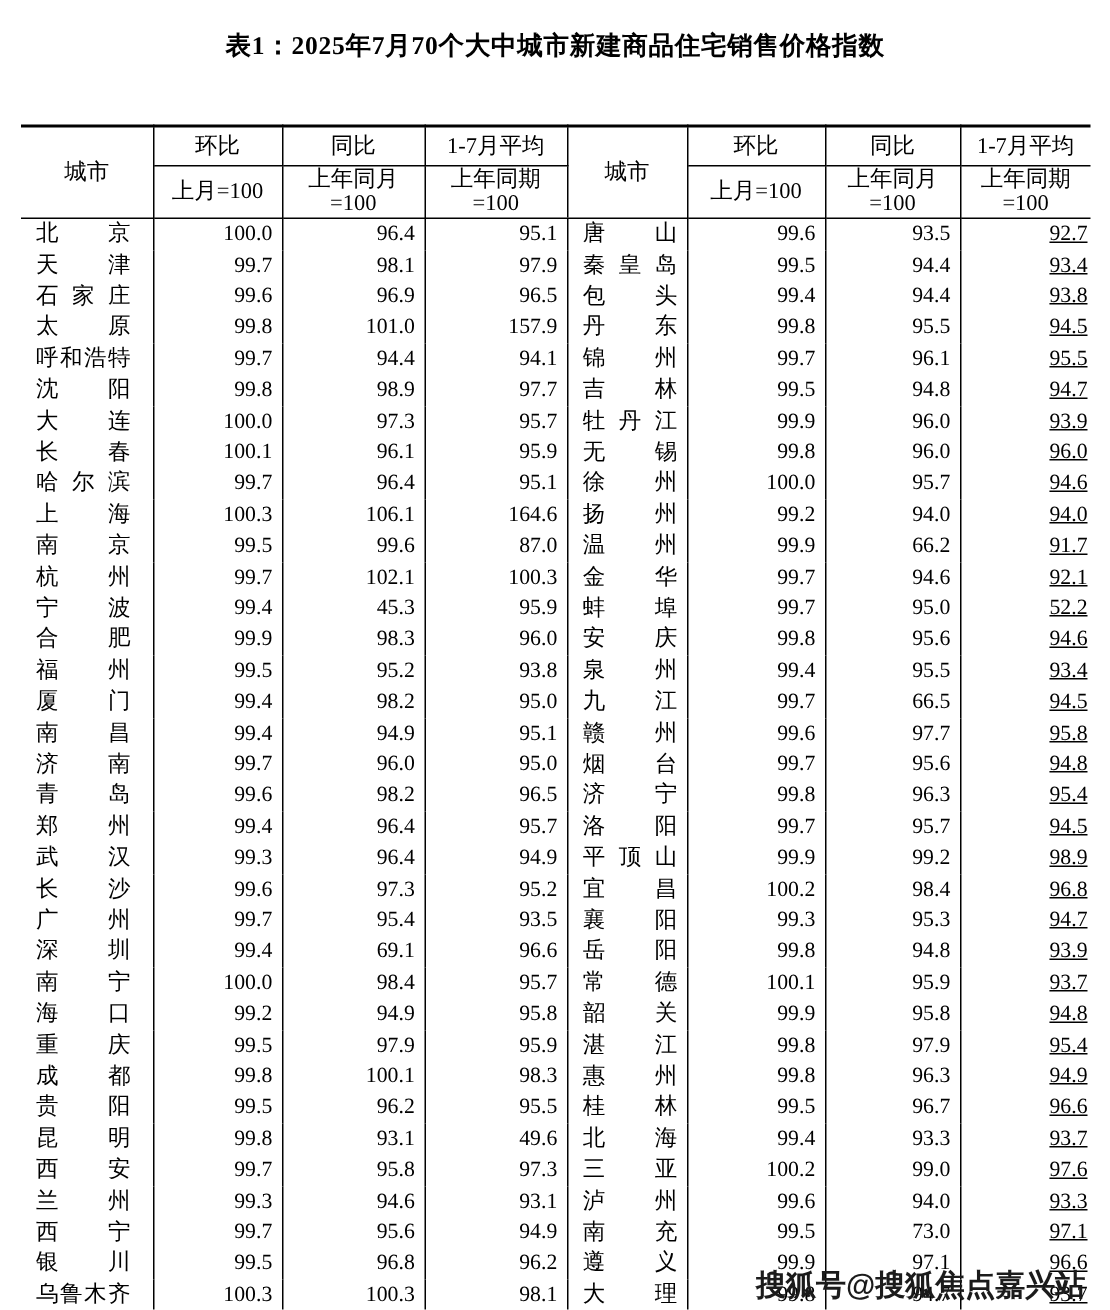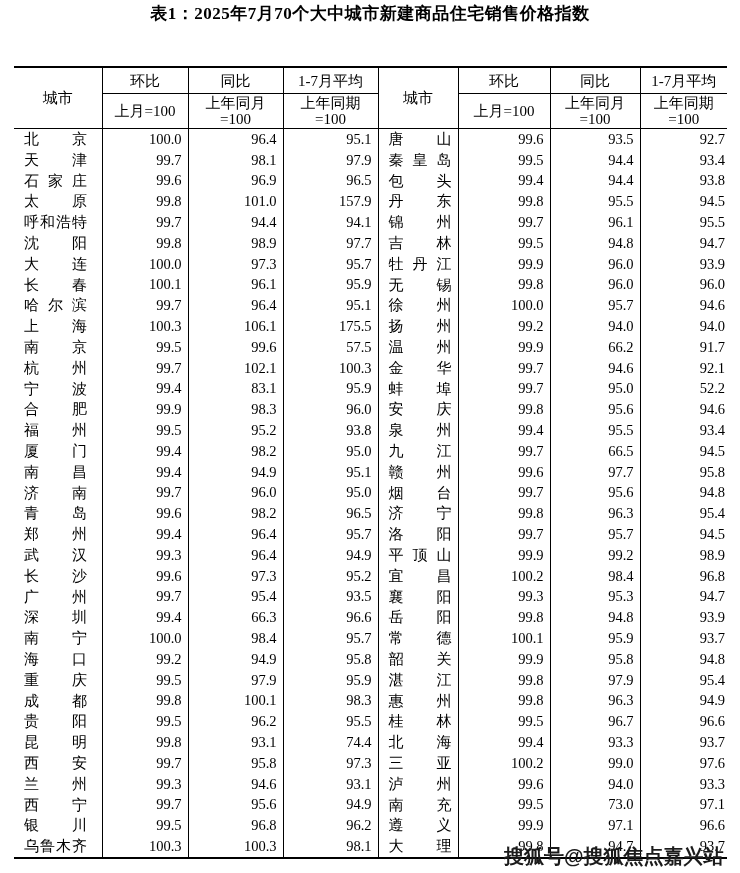--- a/index.html
+++ b/index.html
@@ -7,21 +7,21 @@
     width: 740px;
     height: 873px;
     background: #ffffff;
     color: #000000;
     font-family: "Liberation Serif", "DejaVu Serif", serif;
     position: relative;
     overflow: hidden;
   }
   .page-title {
     margin: 0;
-    padding-top: 2px;
+    padding-top: 19px;
     text-align: center;
     font-size: 17px;
     font-weight: bold;
     letter-spacing: 0.5px;
     font-family: "Liberation Serif", "DejaVu Serif", serif;
   }
   table.index-table {
     border-collapse: collapse;
     table-layout: fixed;
     margin-left: 14px;
@@ -67,21 +67,21 @@
     text-align: justify;
     text-align-last: justify;
     line-height: 20.8px;
   }
   td.num {
     font-size: 14.5px;
     text-align: right;
     padding-right: 6px;
     font-family: "Liberation Serif", "DejaVu Serif", serif;
   }
-  td.num.flush { padding-right: 2px; }
+  td.num.flush { padding-right: 2px; text-decoration: underline; }
 
   .watermark {
     position: absolute;
     left: 504px;
     top: 843px;
     font-size: 20px;
     font-weight: bold;
     color: #1b1b1b;
     font-family: Liberation Sans, sans-serif;
     white-space: nowrap;
@@ -217,50 +217,50 @@
       <td class="num bR">95.1</td>
       <td class="city bR"><span class="city-name">徐州</span></td>
       <td class="num bR">100.0</td>
       <td class="num bR">95.7</td>
       <td class="num flush">94.6</td>
     </tr>
         <tr>
       <td class="city bR"><span class="city-name">上海</span></td>
       <td class="num bR">100.3</td>
       <td class="num bR">106.1</td>
-      <td class="num bR">175.5</td>
+      <td class="num bR">164.6</td>
       <td class="city bR"><span class="city-name">扬州</span></td>
       <td class="num bR">99.2</td>
       <td class="num bR">94.0</td>
       <td class="num flush">94.0</td>
     </tr>
         <tr>
       <td class="city bR"><span class="city-name">南京</span></td>
       <td class="num bR">99.5</td>
       <td class="num bR">99.6</td>
-      <td class="num bR">57.5</td>
+      <td class="num bR">87.0</td>
       <td class="city bR"><span class="city-name">温州</span></td>
       <td class="num bR">99.9</td>
       <td class="num bR">66.2</td>
       <td class="num flush">91.7</td>
     </tr>
         <tr>
       <td class="city bR"><span class="city-name">杭州</span></td>
       <td class="num bR">99.7</td>
       <td class="num bR">102.1</td>
       <td class="num bR">100.3</td>
       <td class="city bR"><span class="city-name">金华</span></td>
       <td class="num bR">99.7</td>
       <td class="num bR">94.6</td>
       <td class="num flush">92.1</td>
     </tr>
         <tr>
       <td class="city bR"><span class="city-name">宁波</span></td>
       <td class="num bR">99.4</td>
-      <td class="num bR">83.1</td>
+      <td class="num bR">45.3</td>
       <td class="num bR">95.9</td>
       <td class="city bR"><span class="city-name">蚌埠</span></td>
       <td class="num bR">99.7</td>
       <td class="num bR">95.0</td>
       <td class="num flush">52.2</td>
     </tr>
         <tr>
       <td class="city bR"><span class="city-name">合肥</span></td>
       <td class="num bR">99.9</td>
       <td class="num bR">98.3</td>
@@ -356,21 +356,21 @@
       <td class="num bR">95.4</td>
       <td class="num bR">93.5</td>
       <td class="city bR"><span class="city-name">襄阳</span></td>
       <td class="num bR">99.3</td>
       <td class="num bR">95.3</td>
       <td class="num flush">94.7</td>
     </tr>
         <tr>
       <td class="city bR"><span class="city-name">深圳</span></td>
       <td class="num bR">99.4</td>
-      <td class="num bR">66.3</td>
+      <td class="num bR">69.1</td>
       <td class="num bR">96.6</td>
       <td class="city bR"><span class="city-name">岳阳</span></td>
       <td class="num bR">99.8</td>
       <td class="num bR">94.8</td>
       <td class="num flush">93.9</td>
     </tr>
         <tr>
       <td class="city bR"><span class="city-name">南宁</span></td>
       <td class="num bR">100.0</td>
       <td class="num bR">98.4</td>
@@ -417,21 +417,21 @@
       <td class="num bR">95.5</td>
       <td class="city bR"><span class="city-name">桂林</span></td>
       <td class="num bR">99.5</td>
       <td class="num bR">96.7</td>
       <td class="num flush">96.6</td>
     </tr>
         <tr>
       <td class="city bR"><span class="city-name">昆明</span></td>
       <td class="num bR">99.8</td>
       <td class="num bR">93.1</td>
-      <td class="num bR">74.4</td>
+      <td class="num bR">49.6</td>
       <td class="city bR"><span class="city-name">北海</span></td>
       <td class="num bR">99.4</td>
       <td class="num bR">93.3</td>
       <td class="num flush">93.7</td>
     </tr>
         <tr>
       <td class="city bR"><span class="city-name">西安</span></td>
       <td class="num bR">99.7</td>
       <td class="num bR">95.8</td>
       <td class="num bR">97.3</td>

